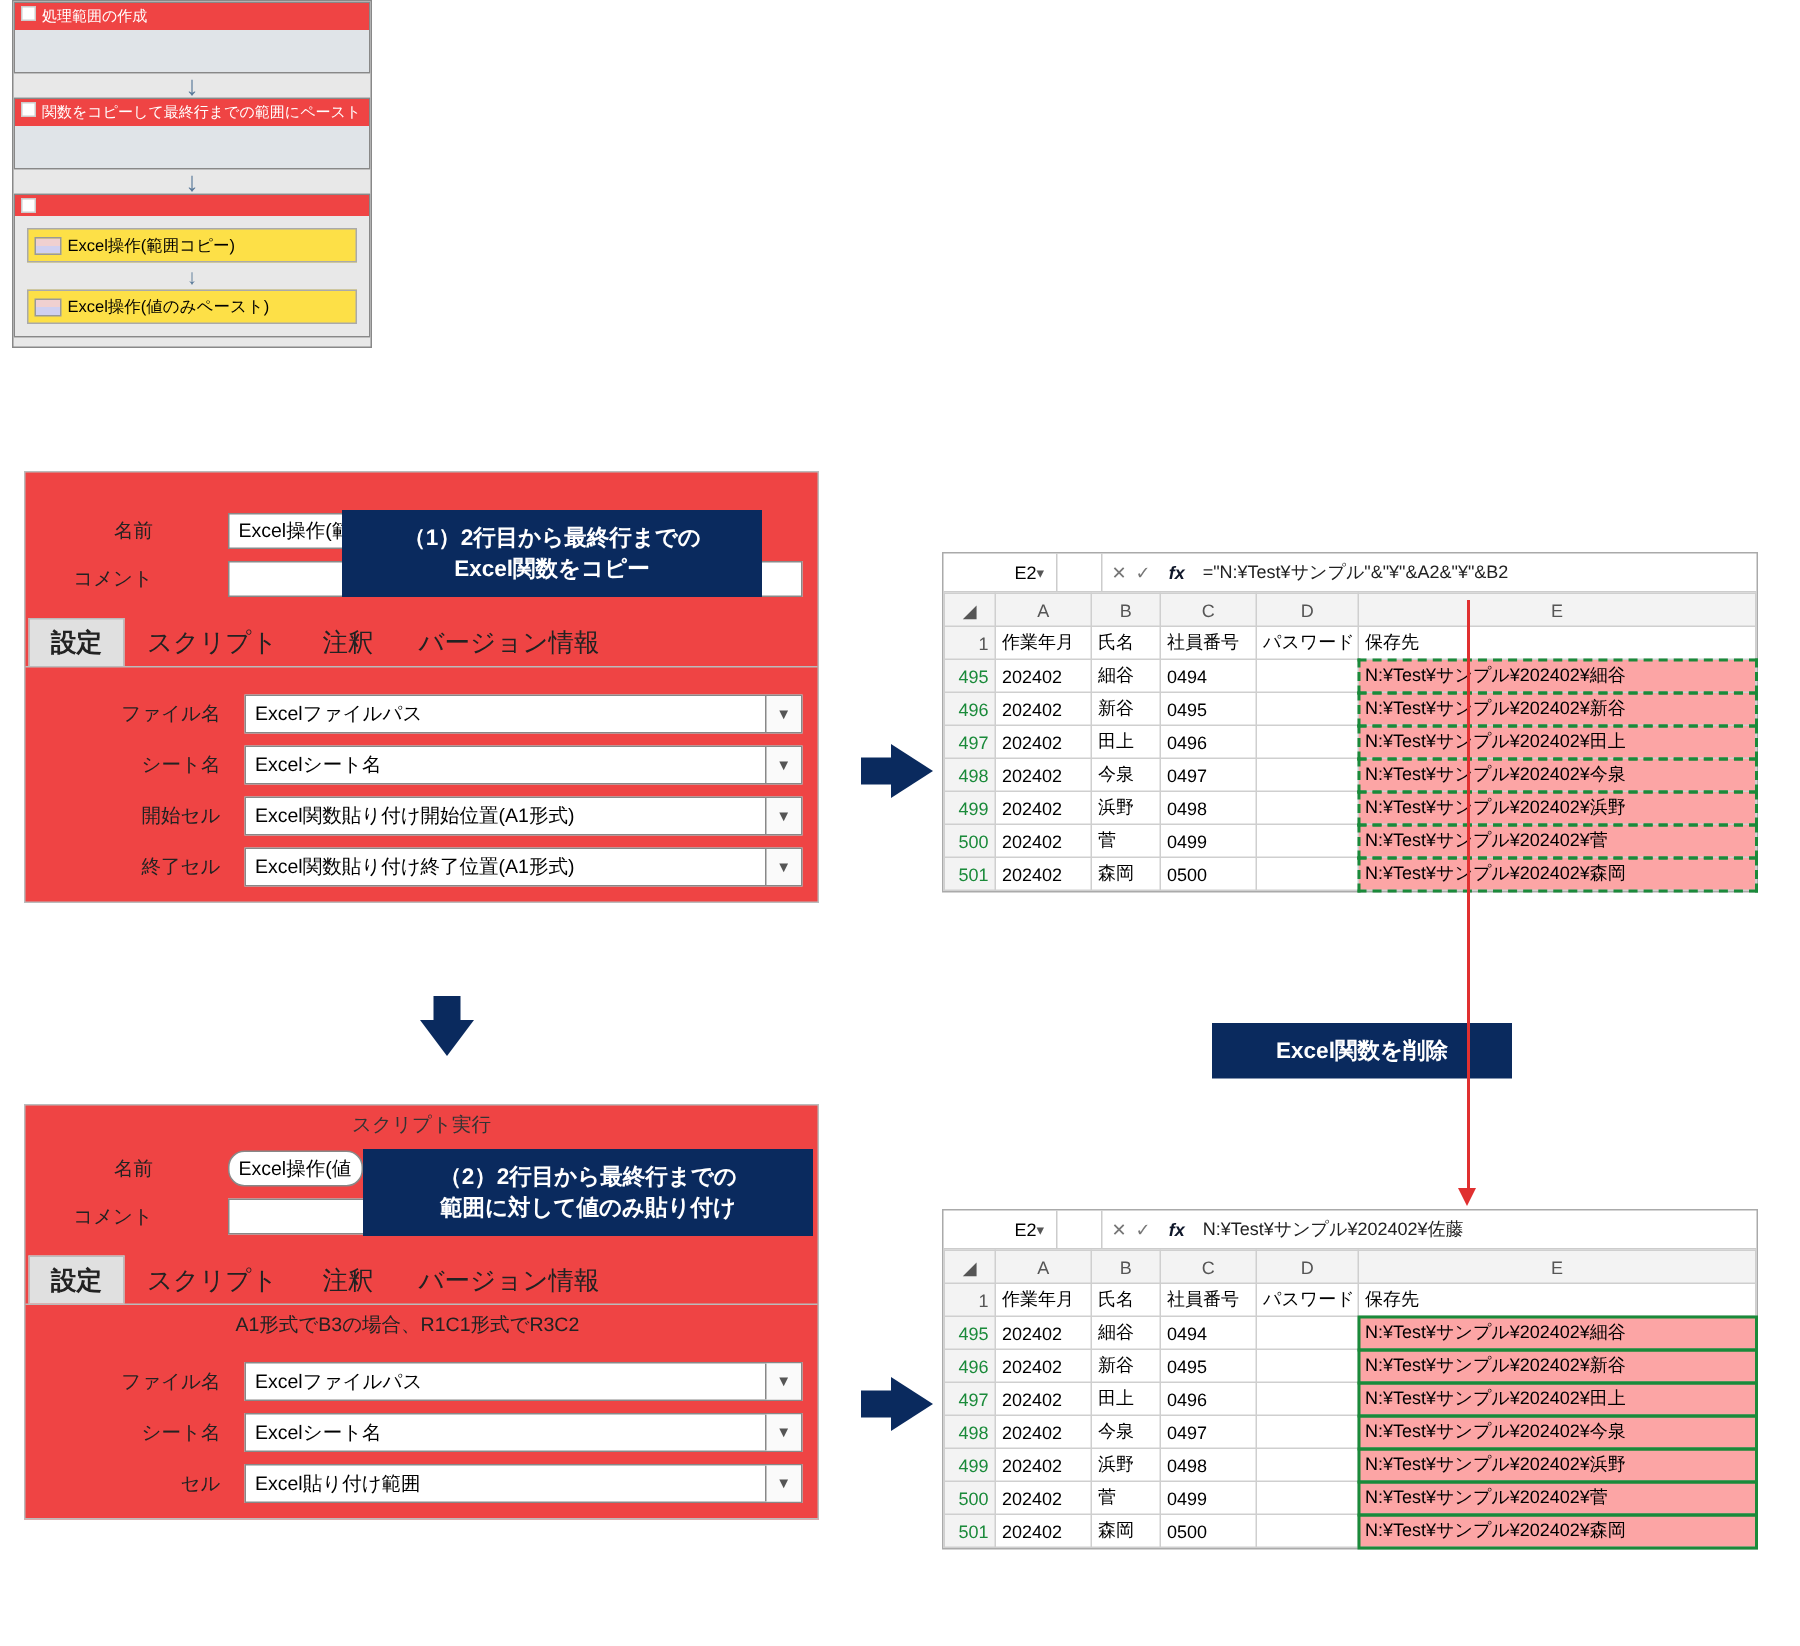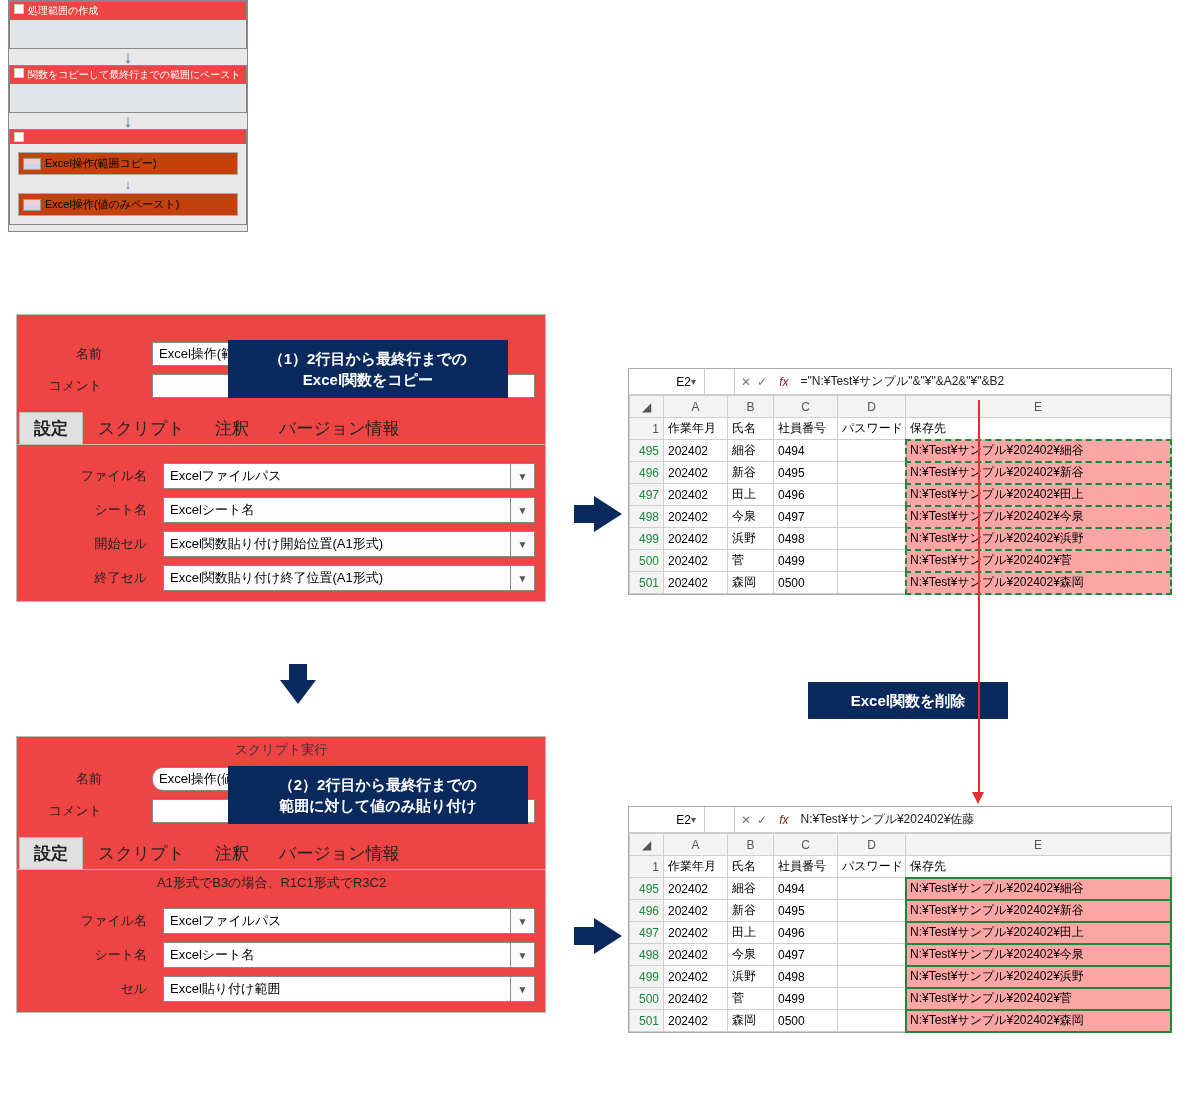--- a/index.html
+++ b/index.html
@@ -46,21 +46,21 @@
     background: #e0e4e8;
   }
   .flow-arrow {
     text-align: center;
     color: #5a7a9a;
     font-size: 18px;
     line-height: 12px;
     padding: 2px 0;
   }
   .flow-inner-item {
-    background: #c2410c;
+    background: #fde047;
     border: 1px solid #aaa;
     margin: 4px 8px;
     padding: 3px 4px;
     font-size: 11px;
     display: flex;
     align-items: center;
   }
   .flow-inner-item .icon {
     display: inline-block;
     width: 18px; height: 12px;
@@ -224,24 +224,25 @@
   }
   .excel .namebox-row .fx-icons {
     display: flex;
     align-items: center;
     padding: 0 6px;
     color: #777;
     gap: 6px;
   }
   .excel .namebox-row .fx {
     font-style: italic;
-    color: #7f1d1d;
+    color: #0f172a;
     padding: 0 6px;
     display: flex;
     align-items: center;
+    font-weight: bold;
   }
   .excel .namebox-row .formula {
     flex: 1;
     padding: 4px 6px;
     display: flex;
     align-items: center;
     color: #222;
   }
   .excel table {
     border-collapse: collapse;
@@ -578,21 +579,21 @@
       <div class="ddfield">
           <span>Excel貼り付け範囲</span>
         </div>
       <div class="ddbtn">
           <span class="chev">▼</span>
         </div>
     </div>
   </div>
 </div>
 
-<div class="abs callout" style="top:766px; left:228px; width:300px; white-space:pre-line;">（2）2行目から最終行までの
+<div class="abs callout" style="top:766px; left:242px; width:300px; white-space:pre-line;">（2）2行目から最終行までの
 範囲に対して値のみ貼り付け</div>
 
 <div class="abs" style="top:918px; left:594px;">
   <div class="big-arrow-right"></div>
 </div>
 
 <div class="abs excel" style="top:806px; left:628px; width:544px;">
   <div class="namebox-row">
     <div class="cellname">
       <span>E2</span>

